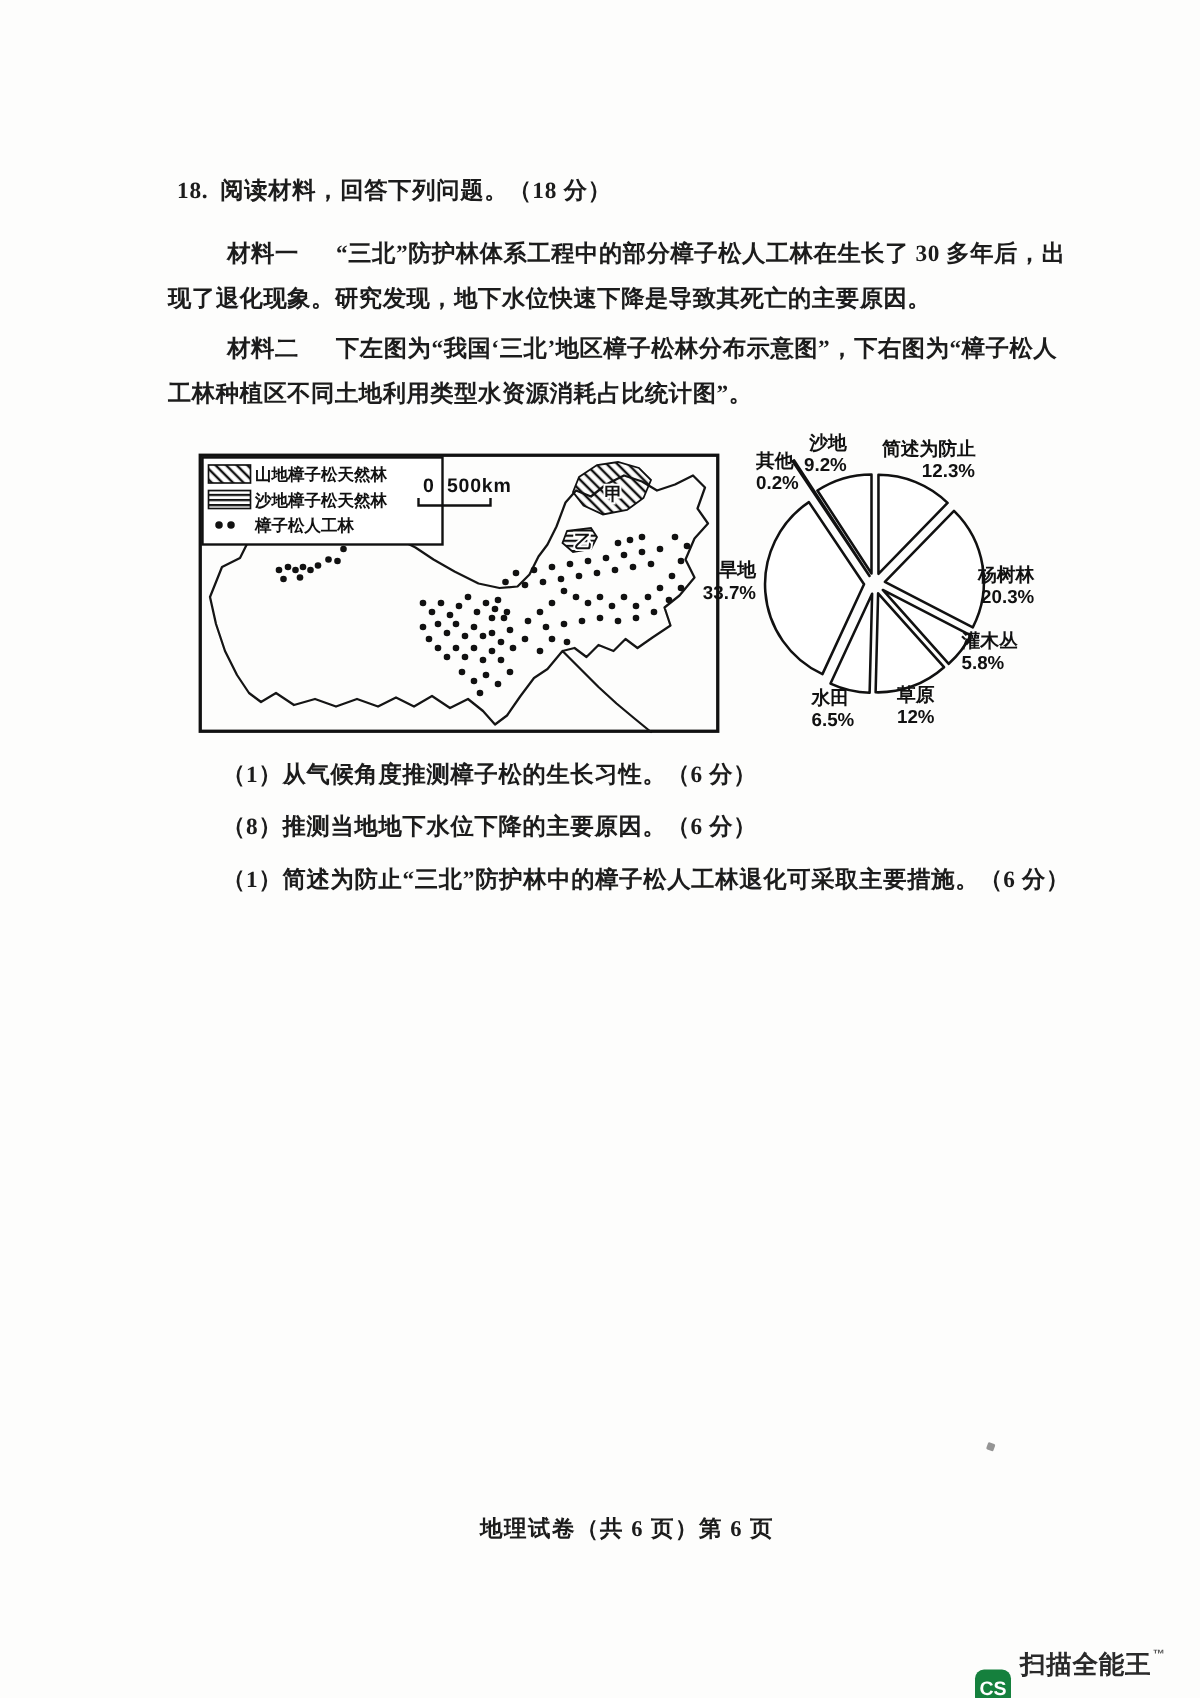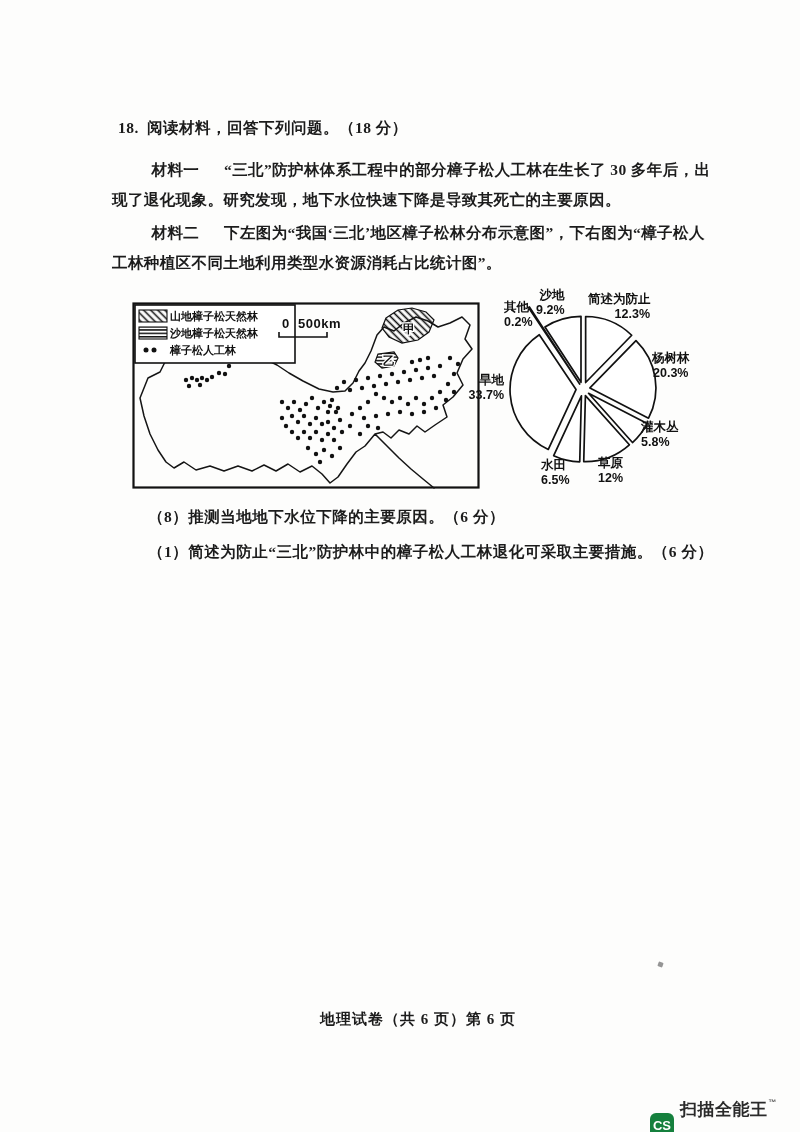--- a/index.html
+++ b/index.html
@@ -239,21 +239,21 @@
         <div>9.2%</div>
     </div>
     <div class="pie-label" style="left:588px; top:292px; width:62px; text-align:right;">
       <div>简述为防止</div>
         <div>12.3%</div>
     </div>
     <div class="pie-label" style="left:504px; top:300px; text-align:left;">
       <div>其他</div>
         <div>0.2%</div>
     </div>
-    <div class="pie-label" style="left:652px; top:351px; text-align:center;">
+    <div class="pie-label" style="left:652px; top:376px; text-align:right;">
       <div>杨树林</div>
         <div>20.3%</div>
     </div>
     <div class="pie-label" style="left:458px; top:373px; width:46px; text-align:right;">
       <div>旱地</div>
         <div>33.7%</div>
     </div>
     <div class="pie-label" style="left:641px; top:420px; text-align:left;">
       <div>灌木丛</div>
         <div>5.8%</div>
@@ -262,20 +262,21 @@
       <div>草原</div>
         <div>12%</div>
     </div>
     <div class="pie-label" style="left:541px; top:458px; text-align:left;">
       <div>水田</div>
         <div>6.5%</div>
     </div>
   </div>
 
   <div id="questions">
+    <p>（1）从气候角度推测樟子松的生长习性。（6 分）</p>
     <p>（8）推测当地地下水位下降的主要原因。（6 分）</p>
     <p>（1）简述为防止“三北”防护林中的樟子松人工林退化可采取主要措施。（6 分）</p>
   </div>
 
   <div id="speck"></div>
 
   <div id="footer">地理试卷（共 6 页）第 6 页</div>
 
   <div id="watermark">
     <div id="wm-row">

